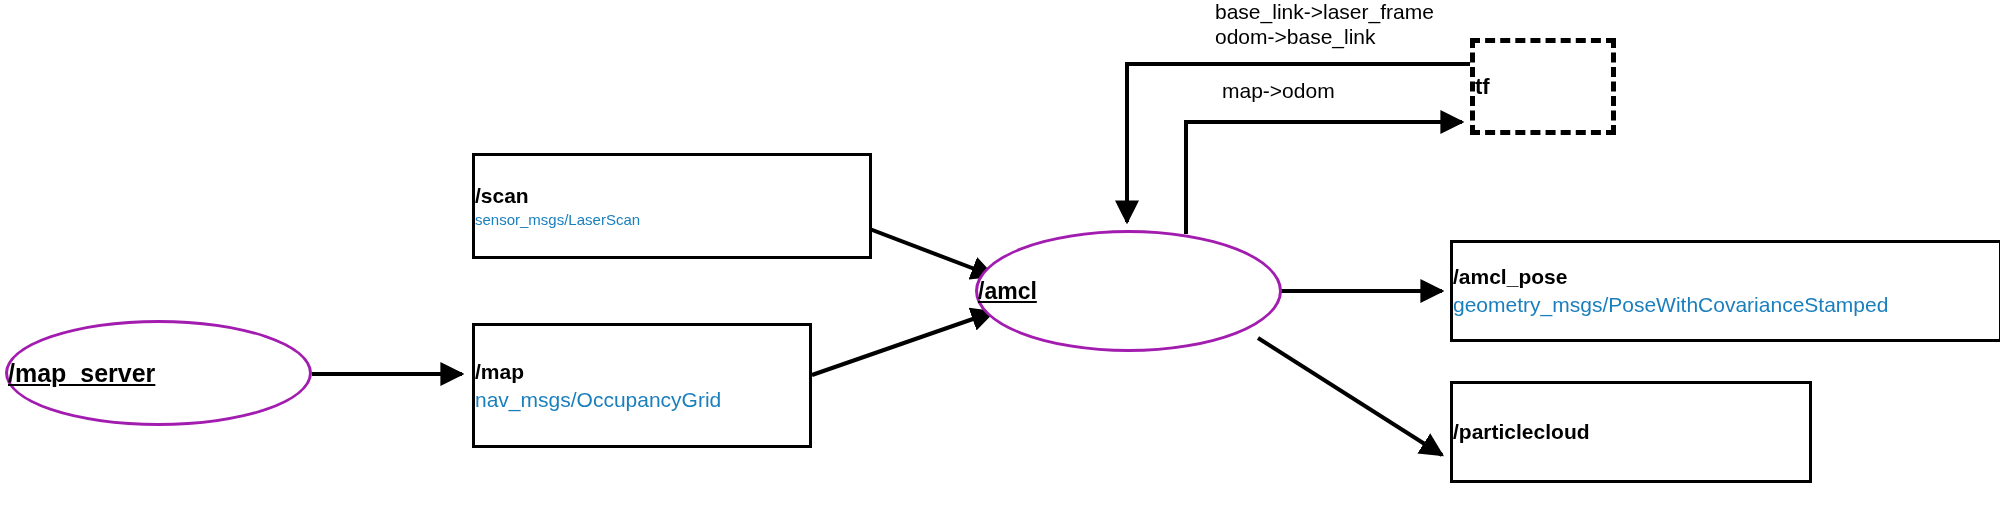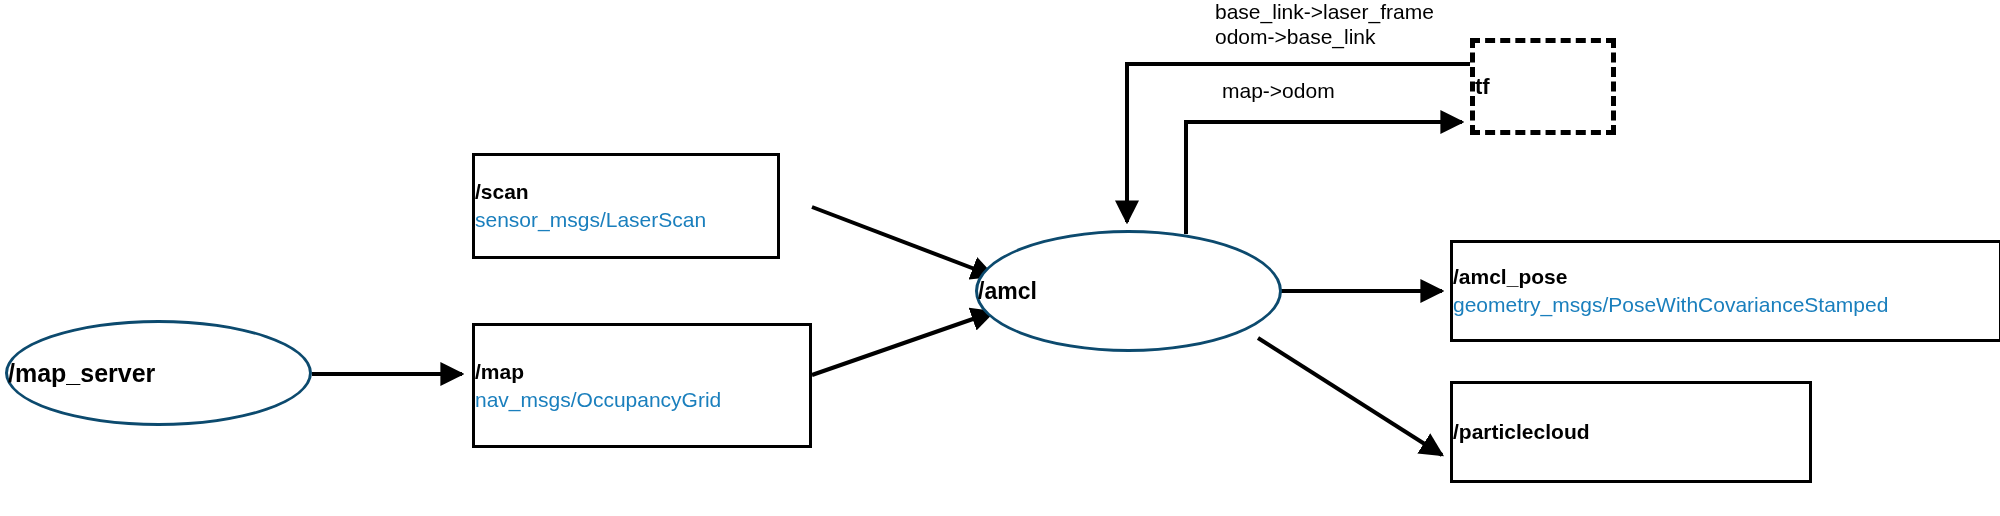--- a/index.html
+++ b/index.html
@@ -31,22 +31,23 @@
     align-items: flex-start;
     justify-content: center;
     background: #ffffff;
     text-align: center;
   }
   .topic-box {
     border: 3px solid #000000;
     line-height: 1.32;
   }
   .node-ellipse {
-    border: 3px solid #0c4a6e;
+    border: 3px solid #a21caf;
     border-radius: 50%;
+    text-decoration: underline;
   }
   .tf-box {
     border: 5px dashed #000000;
   }
   .t-name {
     font-weight: bold;
     color: #000000;
     white-space: nowrap;
   }
   .t-type {
@@ -84,23 +85,23 @@
 
     <line x1="1280" y1="291" x2="1442" y2="291" stroke="#000000" stroke-width="4" marker-end="url(#arrow)"></line>
 
     <line x1="1258" y1="338" x2="1442" y2="455" stroke="#000000" stroke-width="4" marker-end="url(#arrow)"></line>
   </svg>
 
   <div class="node node-ellipse" style="left:5px; top:320px; width:307px; height:106px;">
     <span class="t-name" style="font-size:25px;">/map_server</span>
   </div>
 
-  <div class="node topic-box" style="left:472px; top:153px; width:308px; height:106px;">
+  <div class="node topic-box" style="left:472px; top:153px; width:400px; height:106px;">
     <span class="t-name" style="font-size:21px;">/scan</span>
-    <span class="t-type" style="font-size:21px;">sensor_msgs/LaserScan</span>
+    <span class="t-type" style="font-size:15px;">sensor_msgs/LaserScan</span>
   </div>
 
   <div class="node topic-box" style="left:472px; top:323px; width:340px; height:125px;">
     <span class="t-name" style="font-size:21px;">/map</span>
     <span class="t-type" style="font-size:21px;">nav_msgs/OccupancyGrid</span>
   </div>
 
   <div class="node node-ellipse" style="left:975px; top:230px; width:307px; height:122px;">
     <span class="t-name" style="font-size:23px;">/amcl</span>
   </div>

